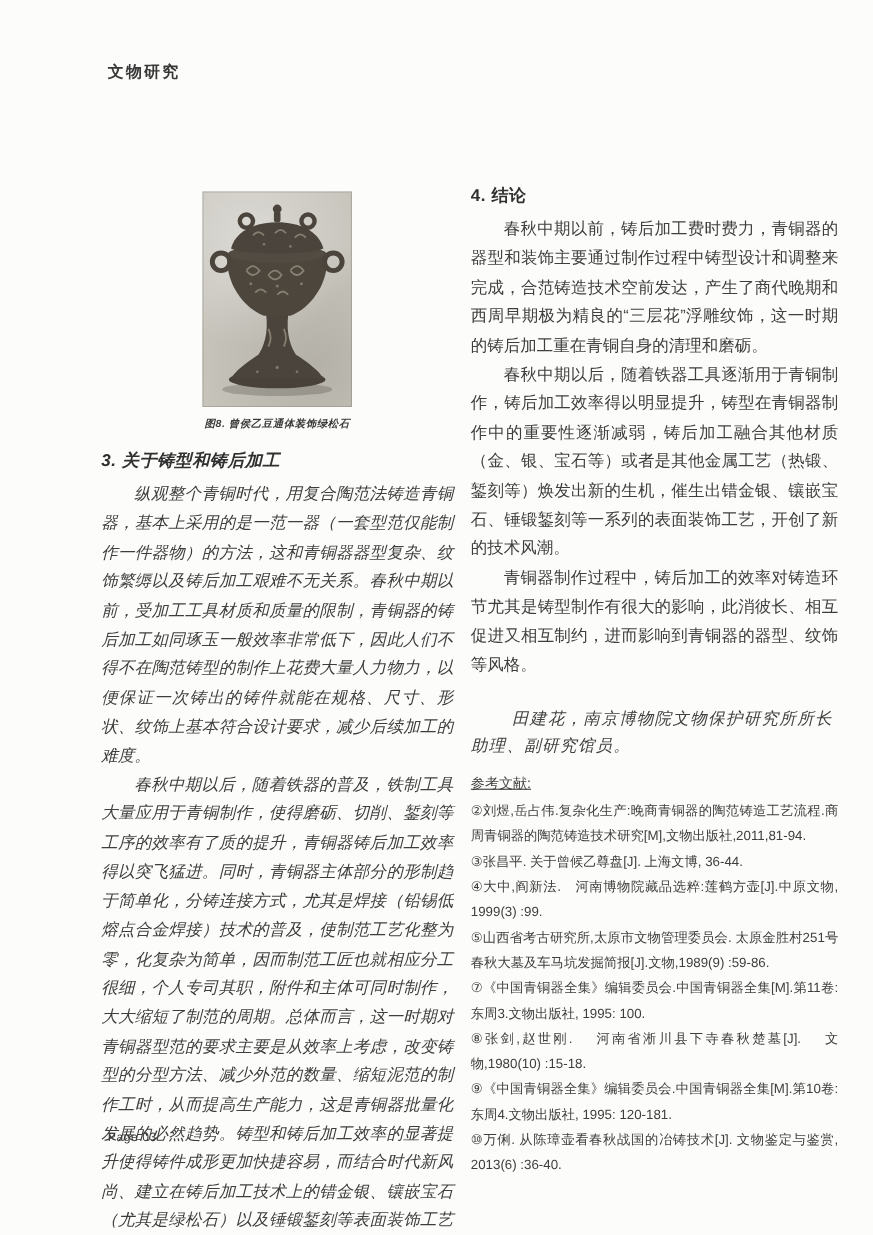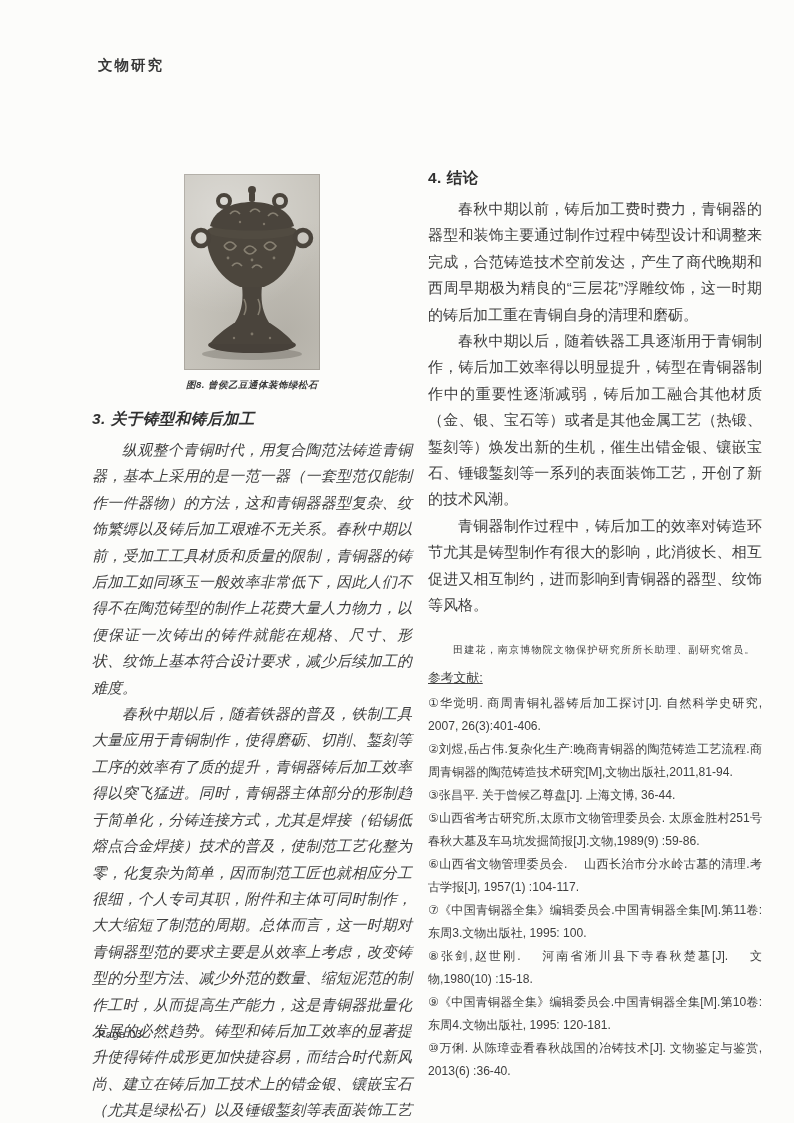--- a/index.html
+++ b/index.html
@@ -39,21 +39,22 @@
   .col-right h2.sec{margin-top:0;}
 
   p.body{
     font-size:15px;line-height:26.4px;
     text-align:justify;text-justify:inter-ideograph;
     text-indent:2em;margin:0;color:#3e3e3e;
   }
 
   .author-note{
     font-family:"DejaVu Serif","Liberation Serif",serif;
-    font-size:10px;line-height:1.7;letter-spacing:1.2px;
+    font-style:italic;
+    font-size:15px;line-height:1.7;letter-spacing:1.2px;
     text-indent:2.5em;margin:22px 0 0 0;color:#404040;
   }
   .ref-heading{
     font-size:12.8px;font-weight:normal;color:#3e3e3e;
     margin:12px 0 5px 0;
     text-decoration:underline;
   }
   p.ref{
     font-size:12.1px;line-height:23px;
     text-align:justify;text-justify:inter-ideograph;
@@ -134,25 +135,24 @@
 
   <div class="col-right">
     <h2 class="sec">4. 结论</h2>
     <p class="body">春秋中期以前，铸后加工费时费力，青铜器的器型和装饰主要通过制作过程中铸型设计和调整来完成，合范铸造技术空前发达，产生了商代晚期和西周早期极为精良的“三层花”浮雕纹饰，这一时期的铸后加工重在青铜自身的清理和磨砺。</p>
     <p class="body">春秋中期以后，随着铁器工具逐渐用于青铜制作，铸后加工效率得以明显提升，铸型在青铜器制作中的重要性逐渐减弱，铸后加工融合其他材质（金、银、宝石等）或者是其他金属工艺（热锻、錾刻等）焕发出新的生机，催生出错金银、镶嵌宝石、锤锻錾刻等一系列的表面装饰工艺，开创了新的技术风潮。</p>
     <p class="body">青铜器制作过程中，铸后加工的效率对铸造环节尤其是铸型制作有很大的影响，此消彼长、相互促进又相互制约，进而影响到青铜器的器型、纹饰等风格。</p>
 
     <p class="author-note">田建花，南京博物院文物保护研究所所长助理、副研究馆员。</p>
 
     <div class="ref-heading">参考文献:</div>
-    <p class="ref">①华觉明. 商周青铜礼器铸后加工探讨[J]. 自然科学史研究, 2007, 26(3):401-406.</p>
     <p class="ref">②刘煜,岳占伟.复杂化生产:晚商青铜器的陶范铸造工艺流程.商周青铜器的陶范铸造技术研究[M],文物出版社,2011,81-94.</p>
     <p class="ref">③张昌平. 关于曾候乙尊盘[J]. 上海文博, 36-44.</p>
+    <p class="ref">④大中,阎新法.　河南博物院藏品选粹:莲鹤方壶[J].中原文物,　1999(3) :99.</p>
     <p class="ref">⑤山西省考古研究所,太原市文物管理委员会. 太原金胜村251号春秋大墓及车马坑发掘简报[J].文物,1989(9) :59-86.</p>
-    <p class="ref">⑥山西省文物管理委员会.　 山西长治市分水岭古墓的清理.考古学报[J], 1957(1) :104-117.</p>
     <p class="ref">⑦《中国青铜器全集》编辑委员会.中国青铜器全集[M].第11卷:东周3.文物出版社, 1995: 100.</p>
     <p class="ref">⑧张剑,赵世刚.　 河南省淅川县下寺春秋楚墓[J].　 文物,1980(10) :15-18.</p>
     <p class="ref">⑨《中国青铜器全集》编辑委员会.中国青铜器全集[M].第10卷:东周4.文物出版社, 1995: 120-181.</p>
     <p class="ref">⑩万俐. 从陈璋壶看春秋战国的冶铸技术[J]. 文物鉴定与鉴赏, 2013(6) :36-40.</p>
   </div>
 
   <div class="page-footer">Page 03</div>
 
 </div>
 

